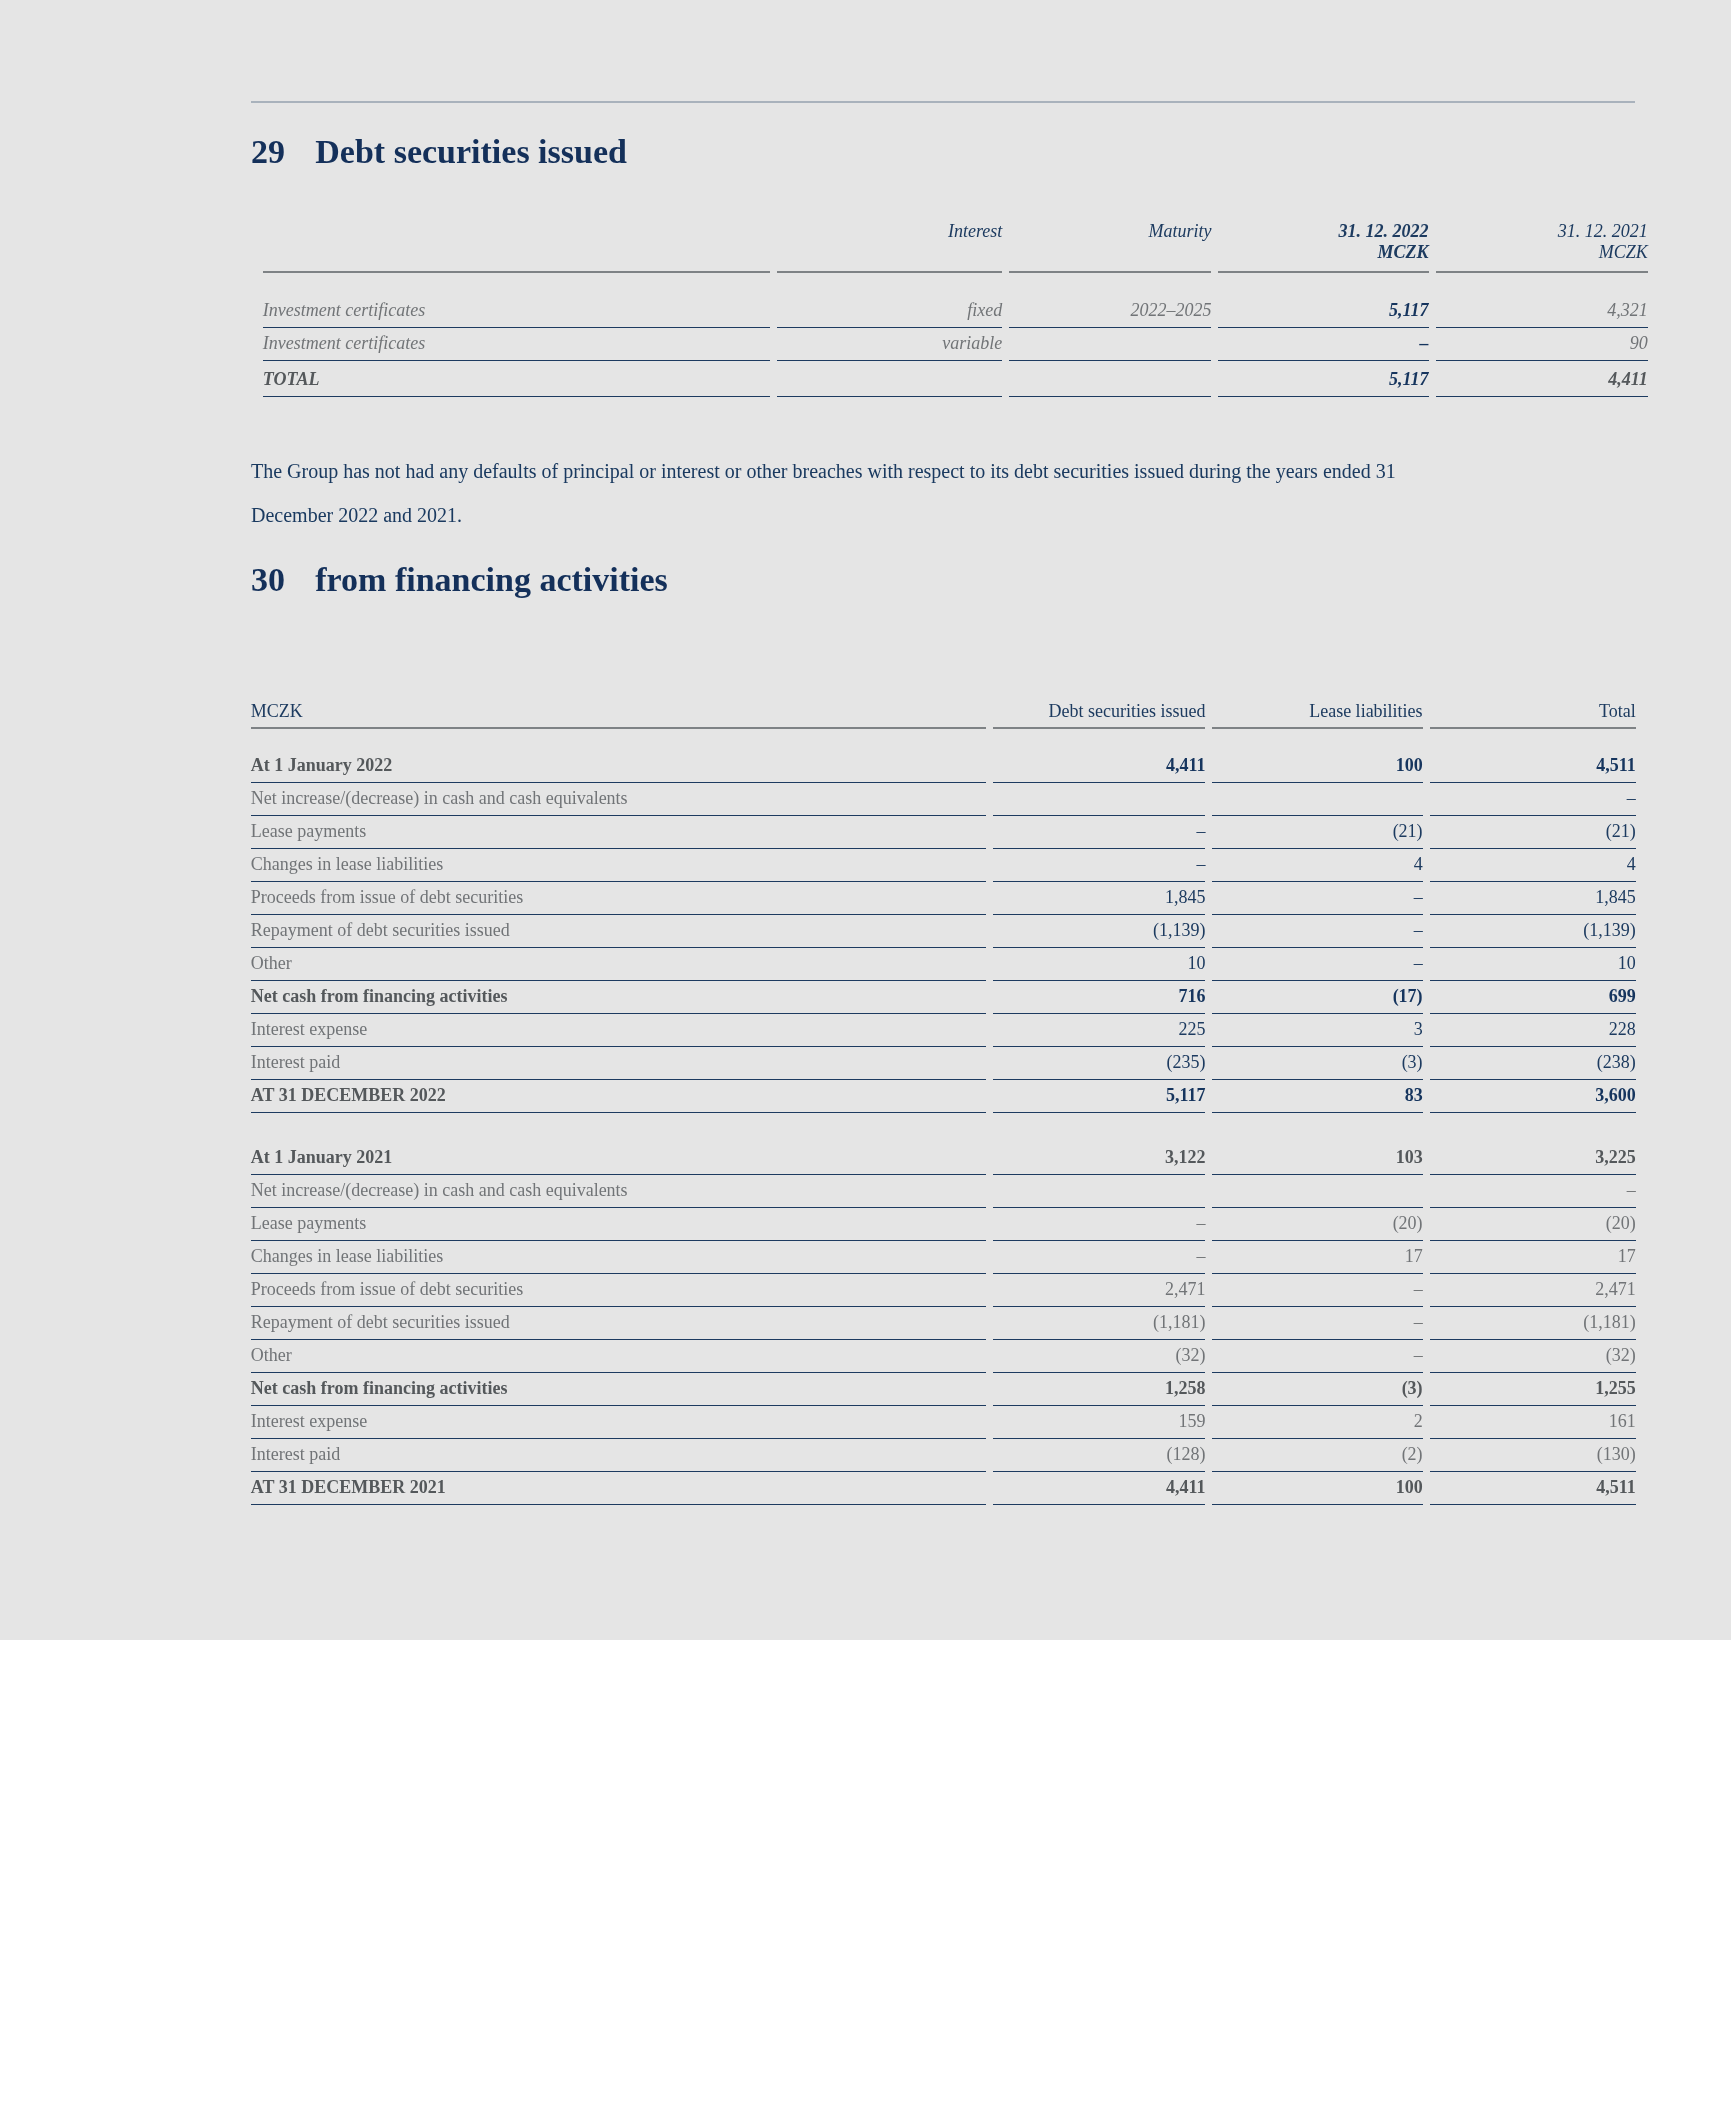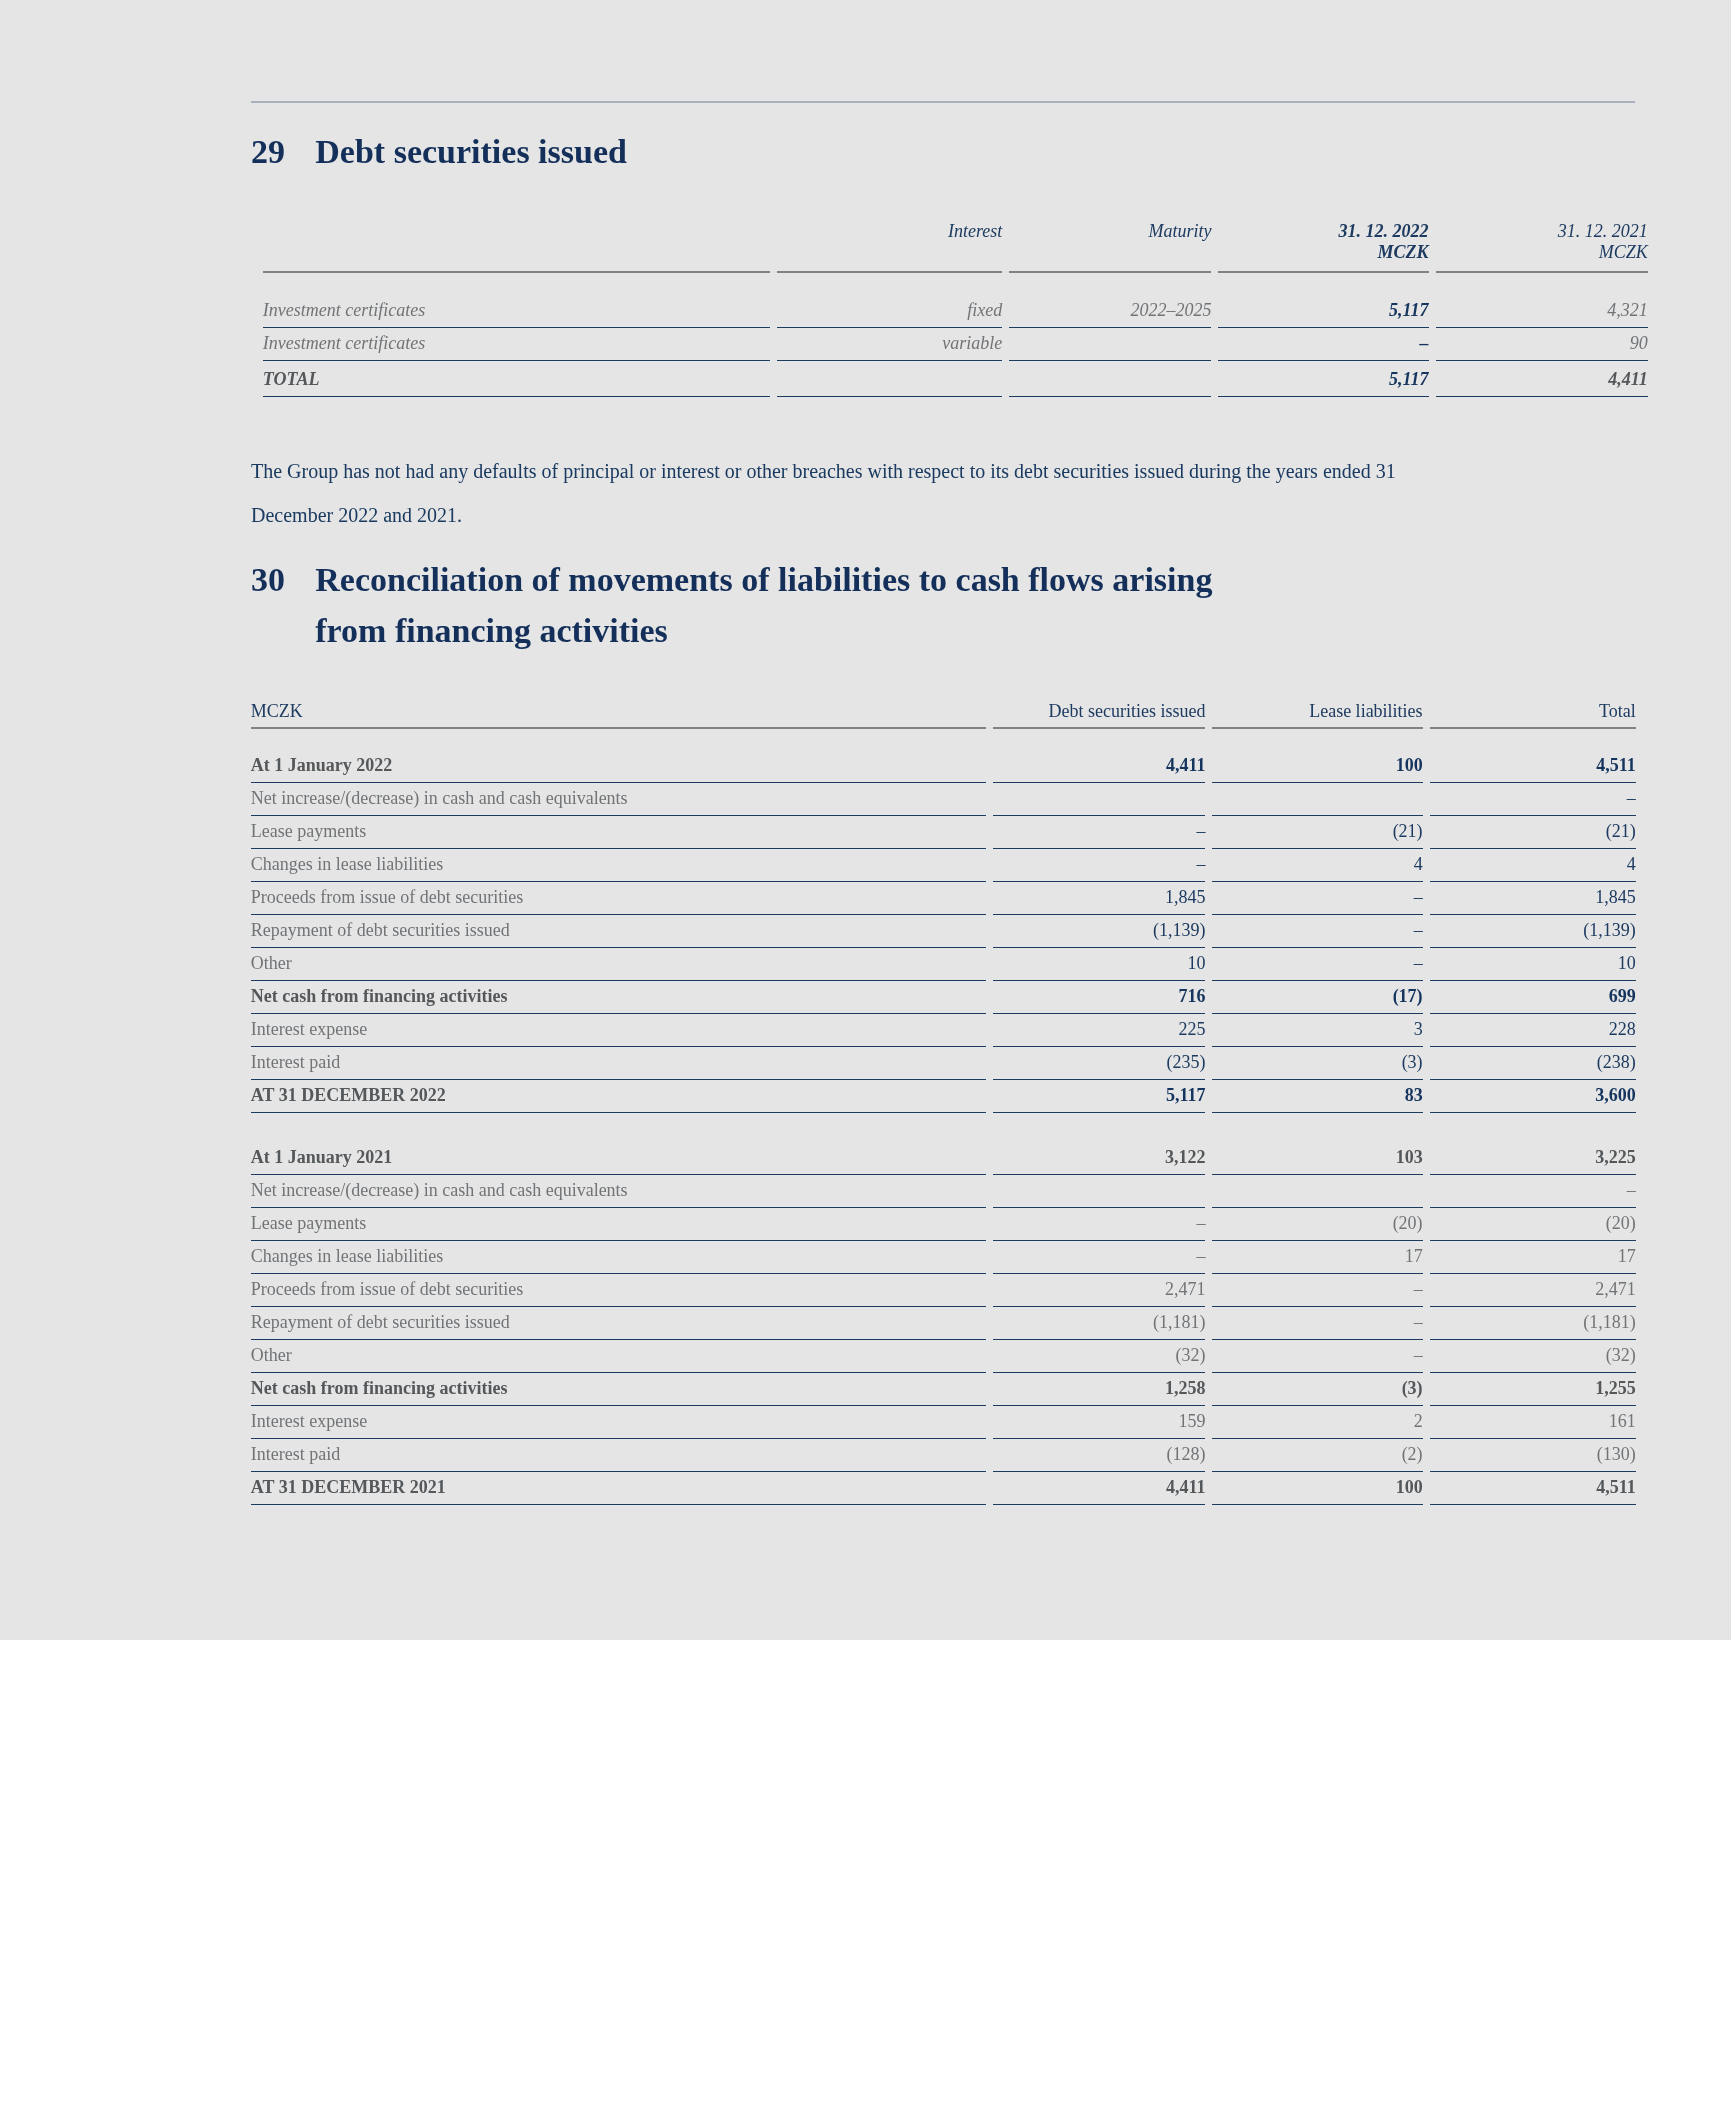--- a/index.html
+++ b/index.html
@@ -145,21 +145,20 @@
         </tr>
       </tbody>
     </table>
   </div>
 
   <div id="para" class="abs">The Group has not had any defaults of principal or interest or other breaches with respect to its debt securities issued during the years ended 31 December 2022 and 2021.</div>
 
   <div id="h30" class="abs heading">
     <span class="num">30</span>
     <span>
-      <div>Reconciliation of movements of liabilities to cash flows arising</div>
       <div>from financing activities</div>
     </span>
   </div>
 
   <div id="tbl2-wrap" class="abs">
     <table id="tbl2">
       <colgroup>
           <col style="width:735px">
           <col style="width:212px">
           <col style="width:210px">

